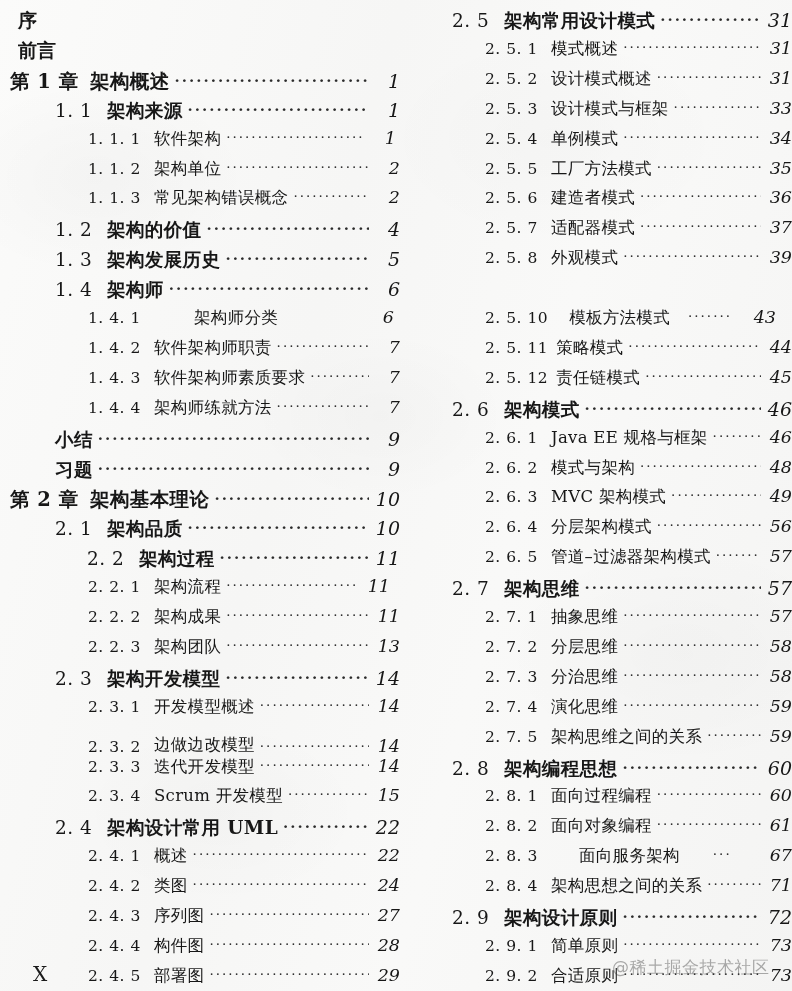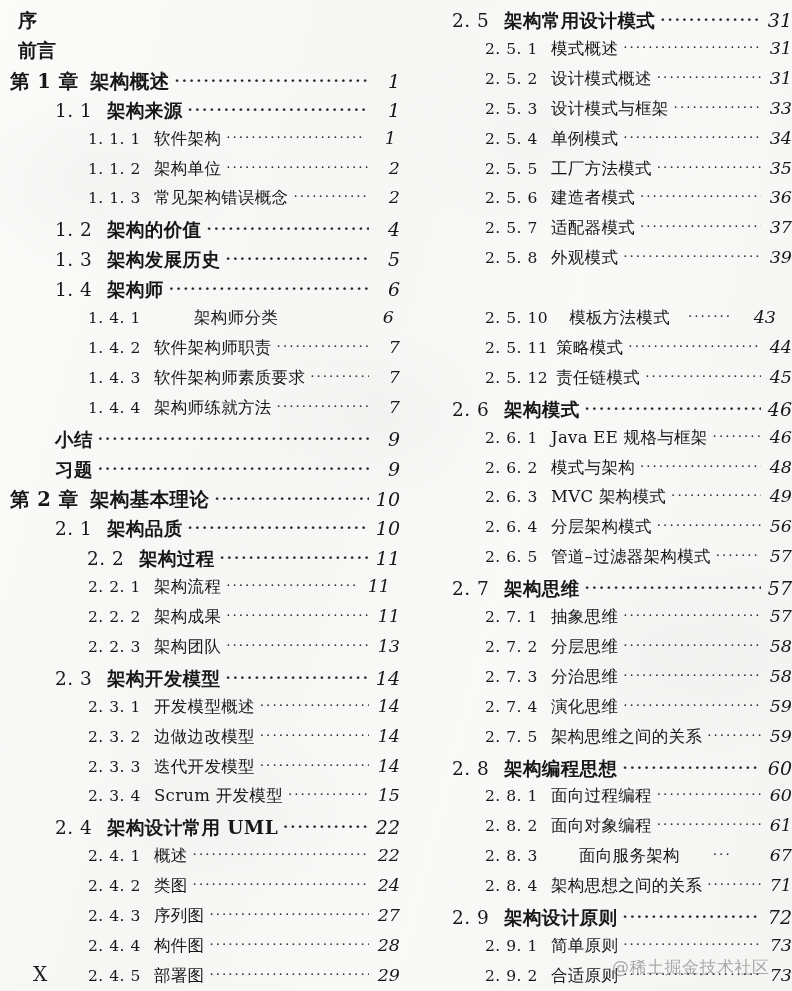--- a/index.html
+++ b/index.html
@@ -293,21 +293,21 @@
         <span class="title">架构开发模型</span>
         <span class="leader"></span>
         <span class="pageno">14</span>
       </div>
       <div class="toc-row lvl-sub" style="top: 695.7px; position: absolute; left: 0px; right: 0px;">
         <span class="num">2. 3. 1</span>
         <span class="title">开发模型概述</span>
         <span class="leader"></span>
         <span class="pageno">14</span>
       </div>
-      <div class="toc-row lvl-sub" style="top: 725.6px; position: absolute; left: 0px; right: 0px;">
+      <div class="toc-row lvl-sub" style="top: 725.6px; position: absolute; left: 0px; right: 0px; align-items: flex-end;">
         <span class="num">2. 3. 2</span>
         <span class="title">边做边改模型</span>
         <span class="leader"></span>
         <span class="pageno">14</span>
       </div>
       <div class="toc-row lvl-sub" style="top: 755.5px; position: absolute; left: 0px; right: 0px;">
         <span class="num">2. 3. 3</span>
         <span class="title">迭代开发模型</span>
         <span class="leader"></span>
         <span class="pageno">14</span>

